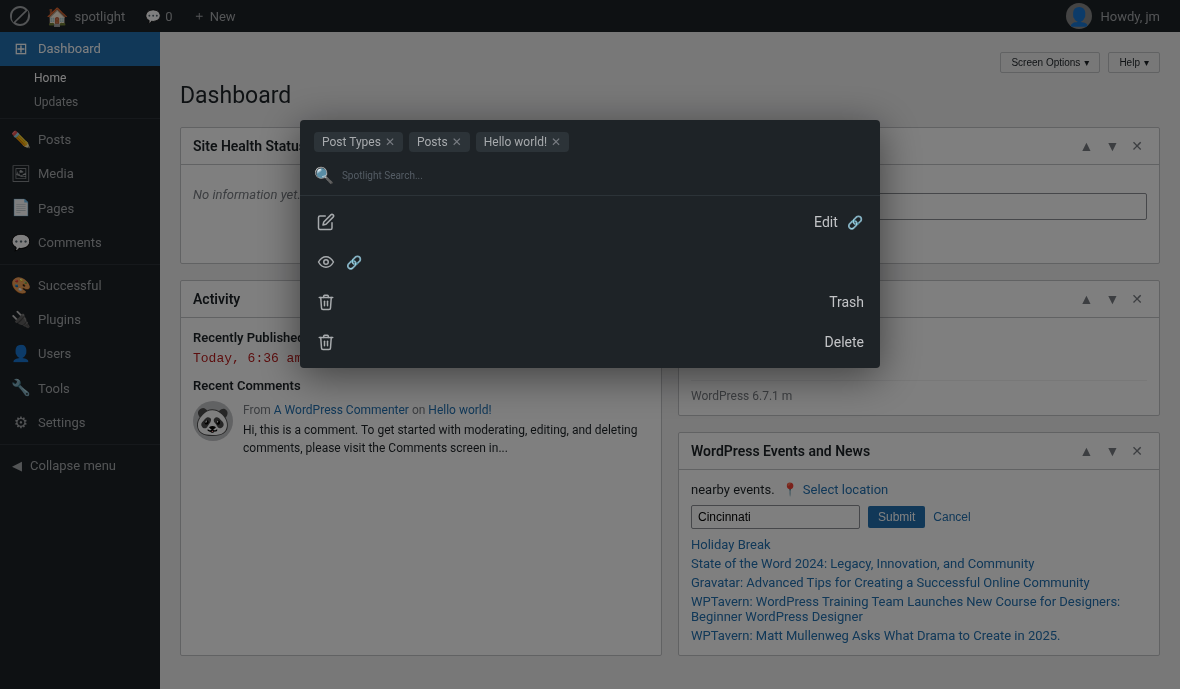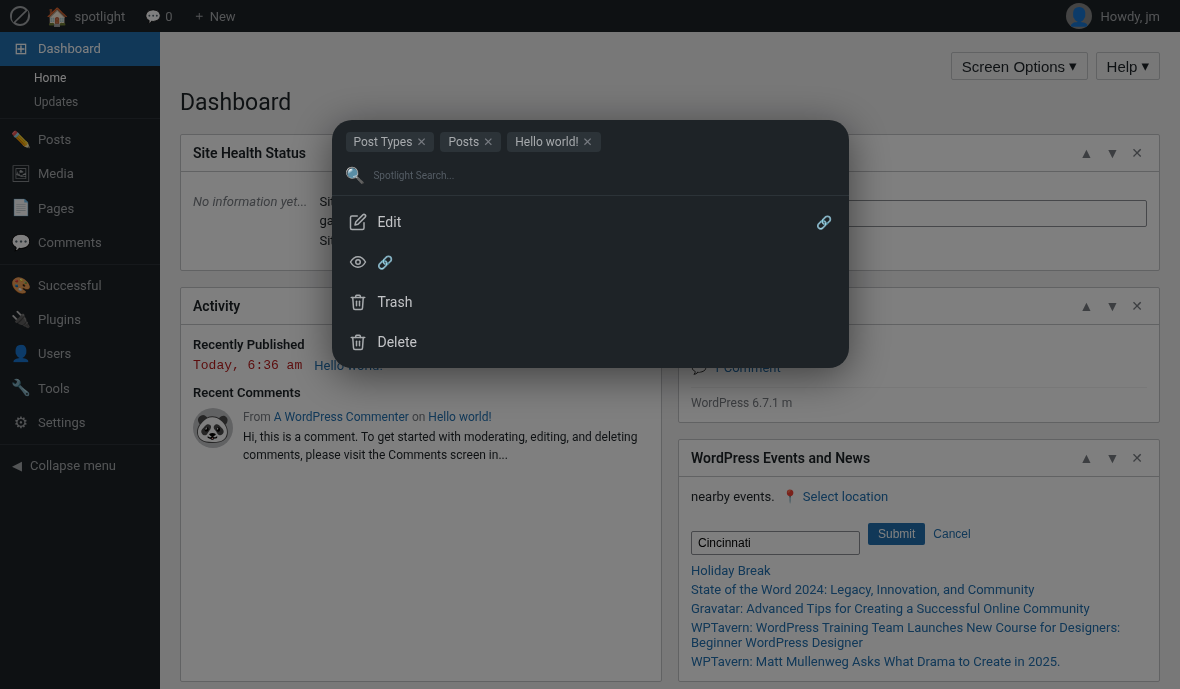--- a/index.html
+++ b/index.html
@@ -66,21 +66,21 @@
       padding: 20px 20px 0 20px;
     }
     .wrap h1 { font-size: 23px; font-weight: 400; color: #1d2327; margin-bottom: 16px; line-height: 1.3; }
 
     
     .screen-options-bar { display: flex; justify-content: flex-end; gap: 8px; margin-bottom: 8px; }
     .screen-btn {
       background: #f0f0f1;
       border: 1px solid #c3c4c7;
       padding: 4px 10px;
-      font-size: 15px;
+      font-size: 10px;
       cursor: pointer;
       display: flex;
       align-items: center;
       gap: 4px;
       color: #1d2327;
       border-radius: 2px;
     }
 
     
     .dashboard-grid { display: grid; grid-template-columns: 1fr 1fr; gap: 16px; }
@@ -126,41 +126,41 @@
     
     .quick-draft-form { display: flex; flex-direction: column; gap: 8px; }
     .form-label { font-size: 12px; font-weight: 600; color: #1d2327; margin-bottom: 2px; display: block; }
     .form-input { width: 100%; border: 1px solid #8c8f94; padding: 5px 8px; font-size: 13px; border-radius: 2px; color: #1d2327; }
 
     
     .events-section { font-size: 13px; }
     .events-city { display: flex; gap: 8px; margin-bottom: 8px; align-items: center; flex-wrap: wrap; }
     .events-city-text { color: #1d2327; }
     .events-city-link { color: #2271b1; cursor: pointer; display: flex; align-items: center; gap: 4px; }
-    .events-city-input { border: 1px solid #8c8f94; padding: 4px 6px; font-size: 12px; border-radius: 2px; margin-top: 19px; }
+    .events-city-input { border: 1px solid #8c8f94; padding: 4px 6px; font-size: 12px; border-radius: 2px; }
     .events-city-btn { background: #2271b1; color: #fff; border: none; padding: 4px 10px; font-size: 12px; cursor: pointer; border-radius: 2px; }
     .events-city-cancel { color: #2271b1; cursor: pointer; font-size: 12px; background: none; border: none; text-align: center; }
     .event-list { display: flex; flex-direction: column; gap: 4px; }
     .event-item a { color: #2271b1; text-decoration: none; font-size: 13px; display: block; }
 
     
     .spotlight-overlay {
       position: fixed;
       top: 0; left: 0; right: 0; bottom: 0;
       background: rgba(0,0,0,0.5);
       z-index: 10000;
       display: flex;
       align-items: flex-start;
       justify-content: center;
       padding-top: 120px;
     }
     .spotlight-modal {
       background: #1e2327;
-      border-radius: 20px;
-      width: 517px;
+      border-radius: 4px;
+      width: 580px;
       max-width: 90vw;
       box-shadow: 0 8px 40px rgba(0,0,0,0.5);
       overflow: hidden;
     }
     .spotlight-tags {
       display: flex;
       align-items: center;
       gap: 6px;
       padding: 12px 14px 8px;
       flex-wrap: wrap;
@@ -192,21 +192,21 @@
     .spotlight-input {
       background: none;
       border: none;
       outline: none;
       color: #a7aaad;
       font-size: 10px;
       flex: 1;
       font-family: inherit;
     }
     .spotlight-input::placeholder { color: #555d65; }
-    .spotlight-results { padding: 6px 0; }
+    .spotlight-results { padding: 6px 0; text-align: right; }
     .spotlight-result-item {
       display: flex;
       align-items: center;
       gap: 10px;
       padding: 10px 16px;
       color: #c3c4c7;
       cursor: pointer;
       font-size: 14px;
     }
     .spotlight-result-icon { width: 20px; height: 20px; display: flex; align-items: center; justify-content: center; color: #a7aaad; flex-shrink: 0; font-size: 15px; }

